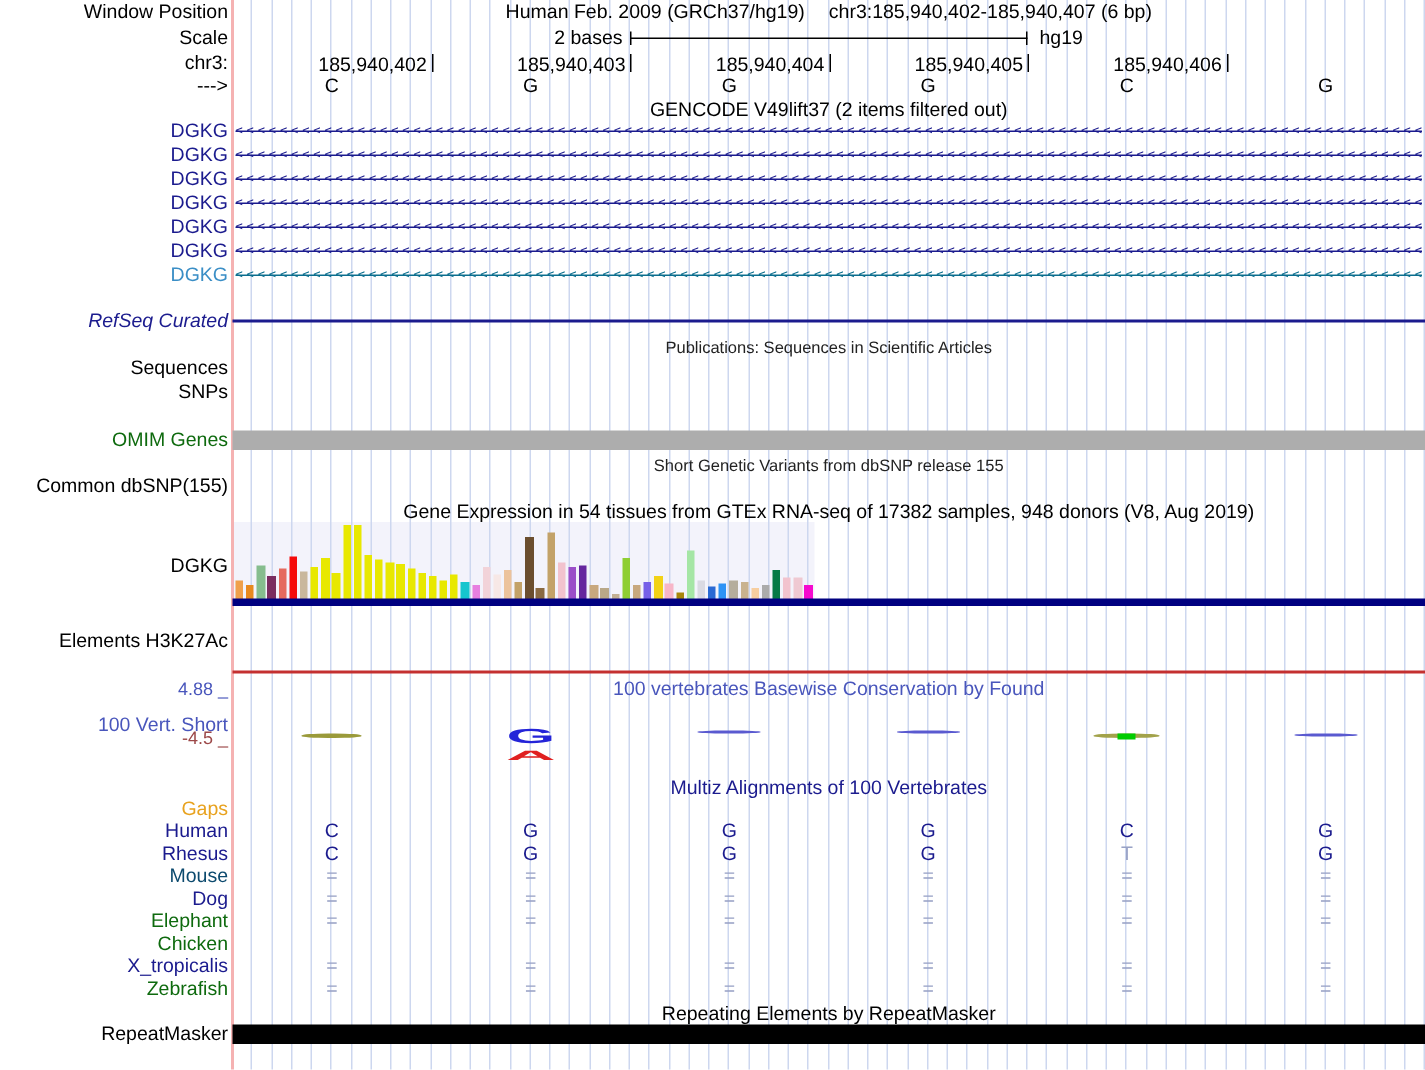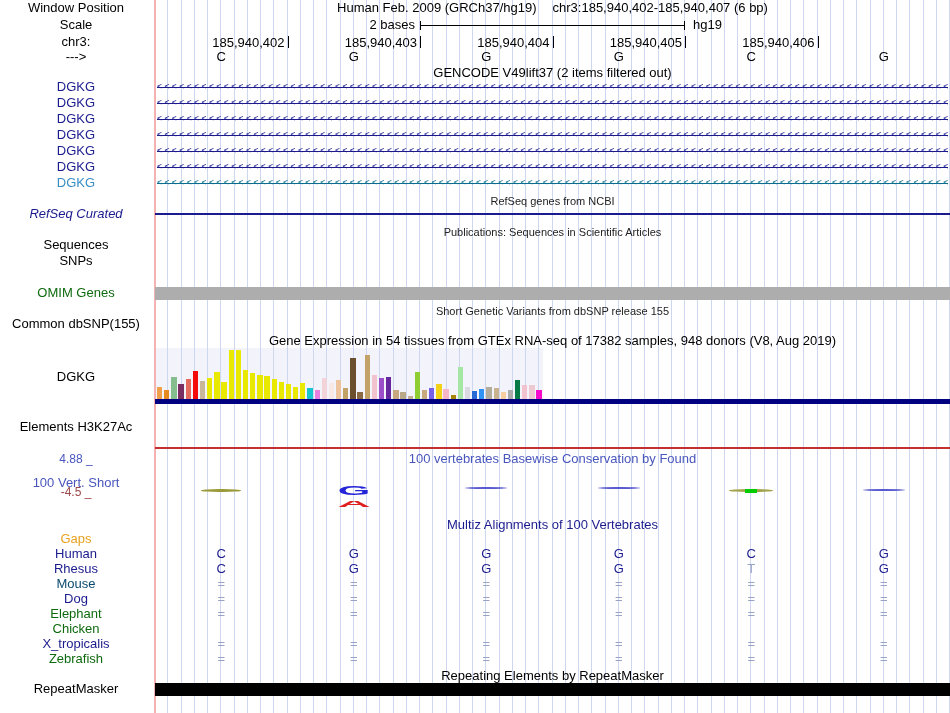--- a/index.html
+++ b/index.html
@@ -1,19 +1,19 @@
 <!DOCTYPE html>
 <html><head>
 <meta charset="utf-8">
 <style>
   * { margin:0; padding:0; box-sizing:border-box; }
   html,body { width:950px; height:713px; }
   body { position:relative; background:#fff; font-family:"Liberation Sans", sans-serif; overflow:hidden; }
   .abs   { position:absolute; }
-  .llabel{ position:absolute; left:0; width:152px; text-align:center; font-size:13px; line-height:14px; height:14px; white-space:nowrap; color:#000; z-index:4; }
+  .llabel{ position:absolute; left:0; width:152px; text-align:right; font-size:13px; line-height:14px; height:14px; white-space:nowrap; color:#000; z-index:4; }
   .ctitle{ position:absolute; left:155px; width:795px; text-align:center; font-size:13px; line-height:14px; white-space:nowrap; color:#000; z-index:4; }
   .small { font-size:11px; }
   .navy  { color:#1b1b8e; }
   .green { color:#0e6a0e; }
   .pblue { color:#4956bc; }
   .pred  { color:#9c4848; }
   .gridline { position:absolute; top:0; width:1px; height:713px; background:#cdd7ef; z-index:1; }
   .hline { position:absolute; left:155px; width:795px; z-index:3; }
   .tick  { position:absolute; width:1px; background:#000; z-index:4; }
   .coord { position:absolute; font-size:13px; line-height:13px; text-align:right; width:120px; white-space:nowrap; z-index:4; }
@@ -161,21 +161,20 @@
         <div class="generow-line" style="left: 157px; top: 166.5px; width: 791px; background: rgb(27, 27, 142);"></div>
         <div class="generow-arrows" style="top: 162px; color: rgb(27, 27, 142);">&lt;&lt;&lt;&lt;&lt;&lt;&lt;&lt;&lt;&lt;&lt;&lt;&lt;&lt;&lt;&lt;&lt;&lt;&lt;&lt;&lt;&lt;&lt;&lt;&lt;&lt;&lt;&lt;&lt;&lt;&lt;&lt;&lt;&lt;&lt;&lt;&lt;&lt;&lt;&lt;&lt;&lt;&lt;&lt;&lt;&lt;&lt;&lt;&lt;&lt;&lt;&lt;&lt;&lt;&lt;&lt;&lt;&lt;&lt;&lt;&lt;&lt;&lt;&lt;&lt;&lt;&lt;&lt;&lt;&lt;&lt;&lt;&lt;&lt;&lt;&lt;&lt;&lt;&lt;&lt;&lt;&lt;&lt;&lt;&lt;&lt;&lt;&lt;&lt;&lt;&lt;&lt;&lt;&lt;&lt;&lt;&lt;&lt;&lt;&lt;&lt;&lt;&lt;&lt;&lt;&lt;&lt;&lt;&lt;&lt;</div>
       </div>
       <div>
         <div class="llabel" style="top: 176px; color: rgb(58, 142, 198);">DGKG</div>
         <div class="generow-line" style="left: 157px; top: 182.5px; width: 791px; background: rgb(11, 110, 142);"></div>
         <div class="generow-arrows" style="top: 178px; color: rgb(11, 110, 142);">&lt;&lt;&lt;&lt;&lt;&lt;&lt;&lt;&lt;&lt;&lt;&lt;&lt;&lt;&lt;&lt;&lt;&lt;&lt;&lt;&lt;&lt;&lt;&lt;&lt;&lt;&lt;&lt;&lt;&lt;&lt;&lt;&lt;&lt;&lt;&lt;&lt;&lt;&lt;&lt;&lt;&lt;&lt;&lt;&lt;&lt;&lt;&lt;&lt;&lt;&lt;&lt;&lt;&lt;&lt;&lt;&lt;&lt;&lt;&lt;&lt;&lt;&lt;&lt;&lt;&lt;&lt;&lt;&lt;&lt;&lt;&lt;&lt;&lt;&lt;&lt;&lt;&lt;&lt;&lt;&lt;&lt;&lt;&lt;&lt;&lt;&lt;&lt;&lt;&lt;&lt;&lt;&lt;&lt;&lt;&lt;&lt;&lt;&lt;&lt;&lt;&lt;&lt;&lt;&lt;&lt;&lt;&lt;&lt;&lt;</div>
       </div>
     </div>
 
-  <div class="ctitle small" style="top:194px;color:#222;">RefSeq genes from NCBI</div>
   <div class="llabel navy" style="top:207px;font-style:italic;">RefSeq Curated</div>
   <div class="hline" style="top:213px;height:1.5px;background:#1b1b8e;"></div>
 
   <div class="ctitle small" style="top:225px;color:#222;">Publications: Sequences in Scientific Articles</div>
   <div class="llabel" style="top:238px;">Sequences</div>
   <div class="llabel" style="top:254px;">SNPs</div>
 
   <div class="llabel green" style="top:286px;">OMIM Genes</div>
   <div class="hline" style="top:287px;height:13px;background:#adadad;"></div>
 

